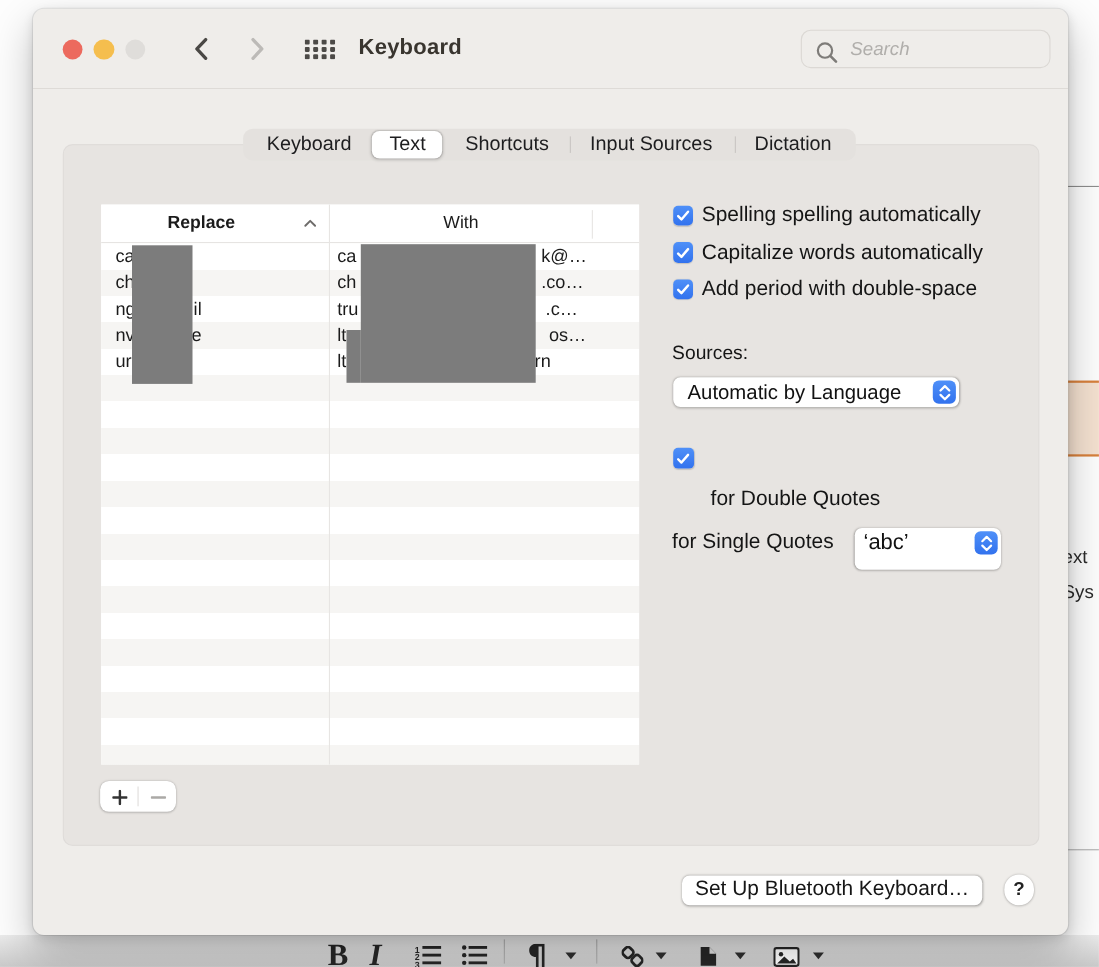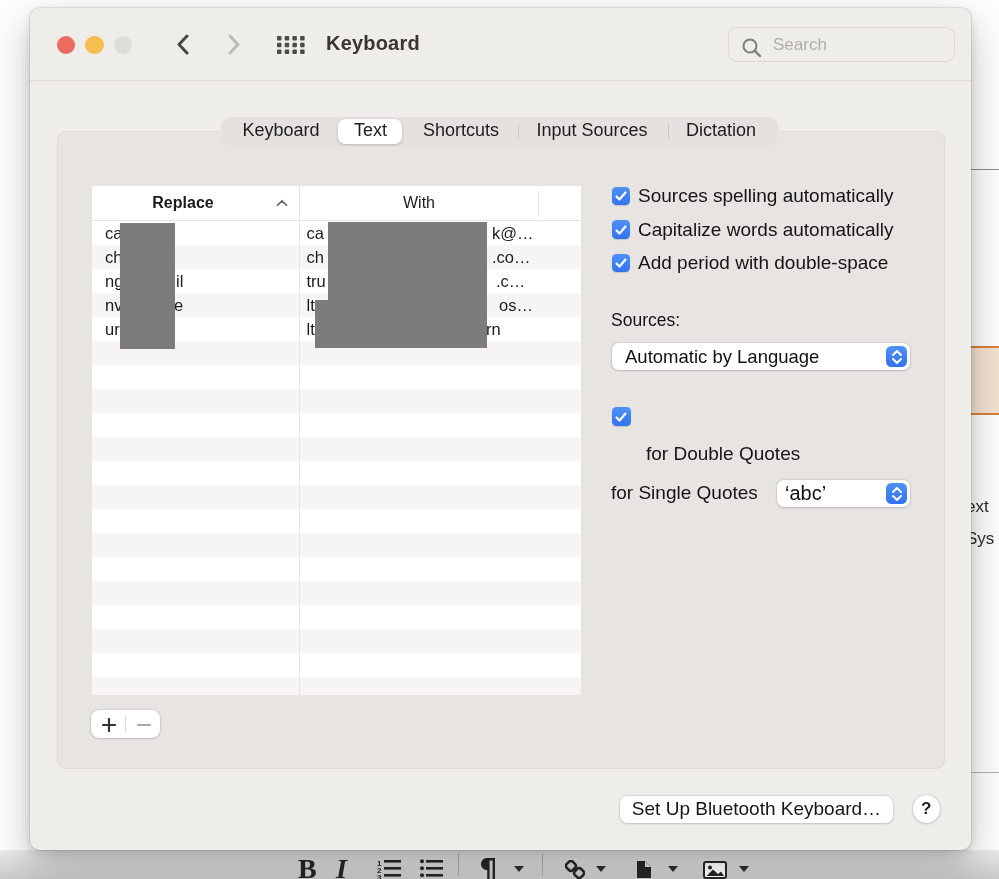--- a/index.html
+++ b/index.html
@@ -33,21 +33,21 @@
   .light { position:absolute; top:27.5px; width:18.5px; height:18.5px; border-radius:50%; }
   #lr { left:26.5px; background:#ec6a5e; }
   #ly { left:55px;  background:#f5be4e; }
   #lg { left:83.5px; background:#dfddda; }
   #navback { position:absolute; left:146px; top:26px; }
   #navfwd  { position:absolute; left:198px; top:26px; }
   #gridicon { position:absolute; left:247px; top:28px; width:28px; height:18px; }
   #wtitle { position:absolute; left:296px; top:24px; font-size:20px; font-weight:700; color:#39352f; letter-spacing:.2px;}
   #search { position:absolute; left:698px; top:19px; width:227px; height:35px;
     border:1px solid #dbd8d4; border-radius:9px; }
-  #search .ph { position:absolute; left:44px; top:7px; font-size:17px; color:#b0aeab; }
+  #search .ph { position:absolute; left:44px; top:7px; font-size:17px; color:#b0aeab;font-style:italic; }
 
   
   #tabs { position:absolute; left:190.5px; top:108.5px; width:557.5px; height:29.5px;
     background:#e4e1de; border-radius:9px; z-index:2; }
   .tablabel { position:absolute; top:3.5px; line-height:21px; font-size:18px; color:#1d1d1f; white-space:nowrap; transform:translateX(-50%); }
   #tabpill { position:absolute; left:117px; top:2.5px; width:64px; height:24.5px; background:#fff;
     border-radius:7px; box-shadow:0 1px 3px rgba(0,0,0,.18), 0 0 1px rgba(0,0,0,.12); }
   .tabsep { position:absolute; top:7px; width:1px; height:15px; background:#c8c5c2; }
 
   
@@ -245,55 +245,55 @@
     <svg style="position:absolute;left:46px;top:8px;" width="14" height="14" viewBox="0 0 14 14">
       <path d="M1 7 L13 7" stroke="#aba9a6" stroke-width="2.2" stroke-linecap="round"></path>
     </svg>
   </div>
 
   <div class="cb" style="left:581.5px;top:178.5px;">
     <svg width="14" height="14" viewBox="0 0 14 14">
         <path d="M2.5 7.5 L5.5 10.5 L11.5 3.5" stroke="#fff" stroke-width="2.2" fill="none" stroke-linecap="round" stroke-linejoin="round"></path>
       </svg>
   </div>
-  <div class="cblabel" style="left:608px;top:177px;">Sources spelling automatically</div>
+  <div class="cblabel" style="left:608px;top:177px;">Spelling spelling automatically</div>
   <div class="cb" style="left:581.5px;top:212px;">
     <svg width="14" height="14" viewBox="0 0 14 14">
         <path d="M2.5 7.5 L5.5 10.5 L11.5 3.5" stroke="#fff" stroke-width="2.2" fill="none" stroke-linecap="round" stroke-linejoin="round"></path>
       </svg>
   </div>
   <div class="cblabel" style="left:608px;top:210.5px;">Capitalize words automatically</div>
   <div class="cb" style="left:581.5px;top:245.5px;">
     <svg width="14" height="14" viewBox="0 0 14 14">
         <path d="M2.5 7.5 L5.5 10.5 L11.5 3.5" stroke="#fff" stroke-width="2.2" fill="none" stroke-linecap="round" stroke-linejoin="round"></path>
       </svg>
   </div>
   <div class="cblabel" style="left:608px;top:244px;">Add period with double-space</div>
 
   <div class="ctl-label" style="left:581px;top:300.5px;font-size:17.5px;">Sources:</div>
-  <div class="popup" style="left:582px;top:335px;width:298px;height:27px;">
+  <div class="popup" style="left:582px;top:335px;width:260px;height:27px;">
     <div class="txt">Automatic by Language</div>
     <div class="spinner" style="right:3px;top:3px;">
       <svg style="position:absolute;left:3.5px;top:2.5px;" width="14" height="16" viewBox="0 0 14 16">
         <path d="M3 6 L7 2 L11 6" stroke="#fff" stroke-width="2" fill="none" stroke-linecap="round" stroke-linejoin="round"></path>
         <path d="M3 10 L7 14 L11 10" stroke="#fff" stroke-width="2" fill="none" stroke-linecap="round" stroke-linejoin="round"></path>
       </svg>
     </div>
   </div>
 
   <div class="cb" style="left:582px;top:399px;">
     <svg width="14" height="14" viewBox="0 0 14 14">
         <path d="M2.5 7.5 L5.5 10.5 L11.5 3.5" stroke="#fff" stroke-width="2.2" fill="none" stroke-linecap="round" stroke-linejoin="round"></path>
       </svg>
   </div>
 
   <div class="ctl-label" style="left:616px;top:434.5px;">for Double Quotes</div>
 
   <div class="ctl-label" style="left:581px;top:473.5px;">for Single Quotes</div>
-  <div class="popup" style="left:747px;top:472px;width:133px;height:27px;">
+  <div class="popup" style="left:747px;top:472px;width:133px;height:38px;">
     <div class="txt" style="left:8px;font-size:20px;">‘abc’</div>
     <div class="spinner" style="right:3px;top:3px;">
       <svg style="position:absolute;left:3.5px;top:2.5px;" width="14" height="16" viewBox="0 0 14 16">
         <path d="M3 6 L7 2 L11 6" stroke="#fff" stroke-width="2" fill="none" stroke-linecap="round" stroke-linejoin="round"></path>
         <path d="M3 10 L7 14 L11 10" stroke="#fff" stroke-width="2" fill="none" stroke-linecap="round" stroke-linejoin="round"></path>
       </svg>
     </div>
   </div>
 
   <div id="setup">Set Up Bluetooth Keyboard…</div>

